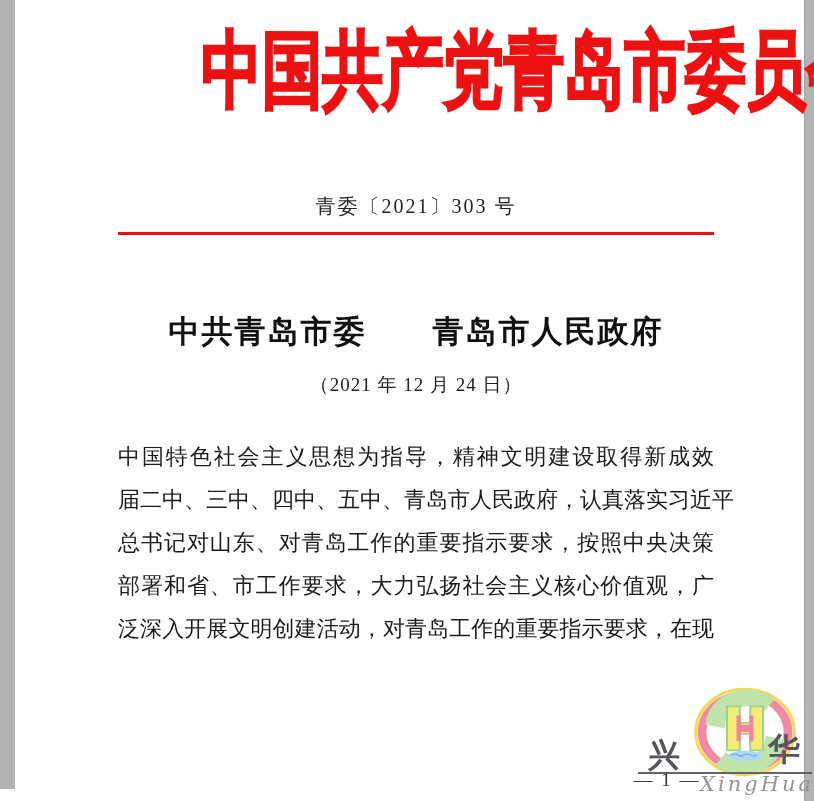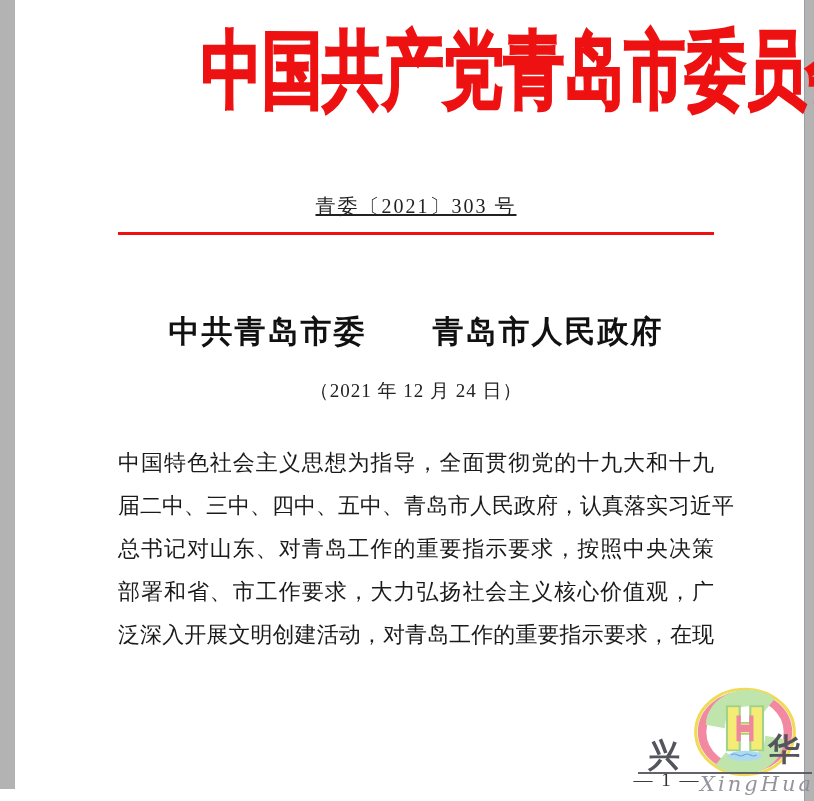--- a/index.html
+++ b/index.html
@@ -11,28 +11,28 @@
   .margin-strip-left{position:absolute;left:0;top:0;width:15px;height:789px;background:#b3b3b3;}
   .margin-strip-right{position:absolute;left:804px;top:0;width:10px;height:801px;background:#b3b3b3;border-left:1px solid #9e9e9e;}
 
   .content{position:absolute;left:118px;top:0;width:596px;}
 
   .org-header{margin-top:18px;height:105px;line-height:105px;text-align:center;white-space:nowrap;
     color:#ee1111;font-size:84px;font-weight:900;-webkit-text-stroke:2.5px #ee1111;
     transform:scaleX(0.72);transform-origin:50% 50%;}
 
   .doc-number{margin-top:70px;height:26px;line-height:26px;text-align:center;
-    font-size:20px;letter-spacing:2px;color:#222222;text-decoration:underline;}
+    font-size:20px;letter-spacing:2px;color:#222222;}
 
   .red-divider{margin-top:13px;height:3px;background:#f01010;}
 
   .doc-title{margin-top:74px;text-align:center;font-weight:bold;color:#111111;}
   .doc-title .t-line{height:46px;line-height:46px;font-size:31px;letter-spacing:2px;white-space:nowrap;}
 
-  .doc-date{margin-top:24px;height:24px;line-height:24px;text-align:center;
+  .doc-date{margin-top:18px;height:24px;line-height:24px;text-align:center;
     font-size:19px;letter-spacing:1px;color:#222222;}
 
   .body-text{margin-top:38px;color:#1a1a1a;}
   .body-line{height:43px;line-height:43px;font-size:22px;
     text-align:justify;text-align-last:justify;text-justify:inter-character;white-space:nowrap;}
   .body-line.indent{padding-left:46px;}
 
   .page-number{position:absolute;left:624px;top:768px;width:86px;height:24px;line-height:24px;
     text-align:center;font-size:19px;letter-spacing:2px;color:#333333;}
 
@@ -62,21 +62,21 @@
 
     <div class="red-divider"></div>
 
     <div class="doc-title">
       <div class="t-line">中共青岛市委　　青岛市人民政府</div>
     </div>
 
     <div class="doc-date">（2021 年 12 月 24 日）</div>
 
     <div class="body-text">
-      <div class="body-line">中国特色社会主义思想为指导，全面贯彻党的十九大和十九</div>
+      <div class="body-line">中国特色社会主义思想为指导，精神文明建设取得新成效</div>
       <div class="body-line">届二中、三中、四中、五中、青岛市人民政府，认真落实习近平</div>
       <div class="body-line">总书记对山东、对青岛工作的重要指示要求，按照中央决策</div>
       <div class="body-line">部署和省、市工作要求，大力弘扬社会主义核心价值观，广</div>
       <div class="body-line">泛深入开展文明创建活动，对青岛工作的重要指示要求，在现</div>
     </div>
 
   </div>
 
   <div class="page-number">— 1 —</div>
 

